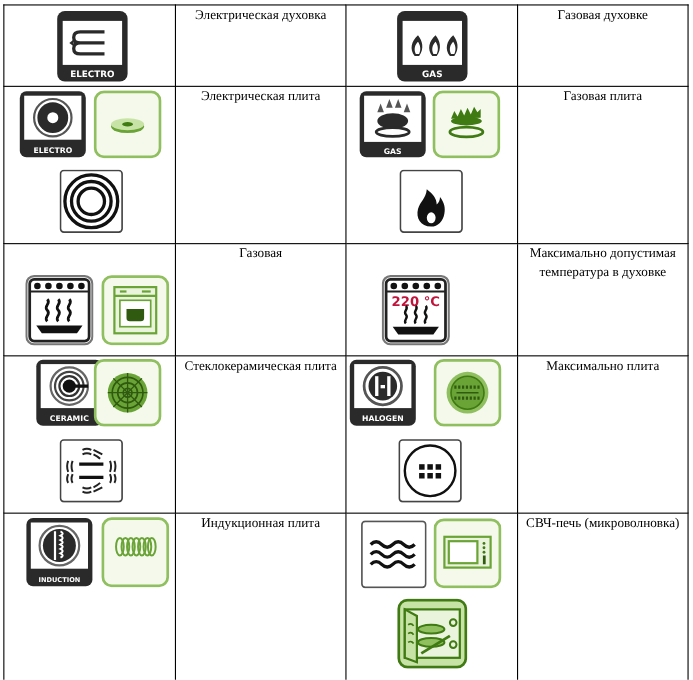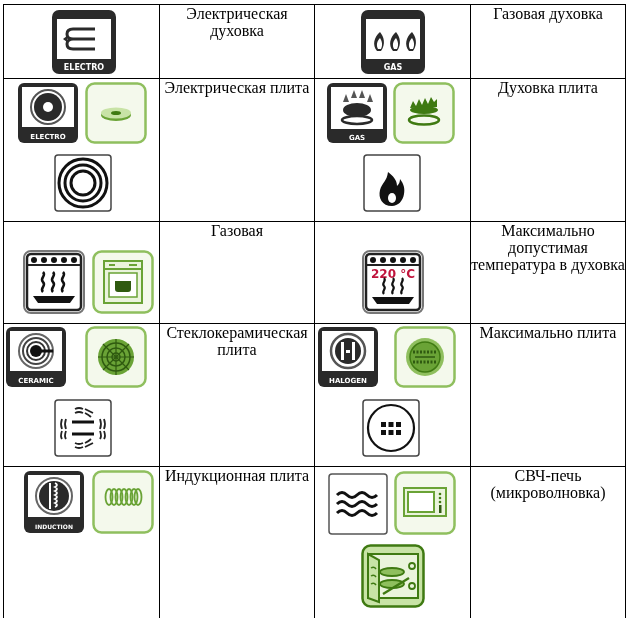--- a/index.html
+++ b/index.html
@@ -1,21 +1,21 @@
 <!DOCTYPE html>
 <html><head>
 <meta charset="utf-8">
 <style>
   html, body { margin: 0; padding: 0; background: #ffffff; }
   body { width: 630px; height: 618px; position: relative; overflow: hidden;
          font-family: "Liberation Serif", "DejaVu Serif", serif; color: #000; }
   table.grid { position: absolute; left: 3px; top: 4px; border-collapse: collapse; table-layout: fixed; }
   table.grid td { border: 1.5px solid #000; padding: 0; vertical-align: top; position: relative; }
   td.icons { width: 155px; }
-  td.label { width: 154px; font-size: 16px; line-height: 17px; text-align: center; padding-top: 2px; }
+  td.label { width: 154px; font-size: 12px; line-height: 17px; text-align: center; padding-top: 2px; }
   .iconwrap { position: absolute; text-align: center; }
   svg { display: block; }
 </style>
 </head>
 <body>
 
 <table class="grid">
 
   <tbody>
       <tr style="height:74px">
@@ -35,21 +35,21 @@
       <div class="iconwrap" style="left:45px;top:4px">
         <svg width="66" height="66" viewBox="0 0 66 66">
           <rect x="1" y="1" width="64" height="64" rx="7" fill="#2a2a2a"></rect>
           <rect x="6" y="10" width="54" height="40" fill="#fff"></rect>
           <path d="M17 42 c-5 -6 -3 -14 3 -19 c4 5 6 12 1 19 z M33 42 c-5 -6 -3 -14 3 -19 c4 5 6 12 1 19 z M49 42 c-5 -6 -3 -14 3 -19 c4 5 6 12 1 19 z" fill="#2a2a2a"></path>
           <path d="M18 40 c-2 -4 -1 -8 2 -11 c2 3 3 7 1 11z M34 40 c-2 -4 -1 -8 2 -11 c2 3 3 7 1 11z M50 40 c-2 -4 -1 -8 2 -11 c2 3 3 7 1 11z" fill="#fff"></path>
           <text x="33" y="61" font-size="8" font-weight="bold" fill="#fff" text-anchor="middle" font-family="DejaVu Sans, sans-serif">GAS</text>
         </svg>
       </div>
     </td>
-    <td class="label">Газовая духовка</td>
+    <td class="label">Газовая духовке</td>
   </tr>
 
   <tr style="height:143px">
     <td class="icons">
       <div class="iconwrap" style="left:13px;top:3px">
         <svg width="62" height="62" viewBox="0 0 62 62">
           <rect x="1" y="1" width="60" height="60" rx="6" fill="#2a2a2a"></rect>
           <rect x="5" y="5" width="52" height="40" fill="#fff"></rect>
           <circle cx="31" cy="25" r="17" fill="#fff" stroke="#555" stroke-width="2"></circle>
           <circle cx="31" cy="25" r="14" fill="#2a2a2a"></circle>
@@ -95,21 +95,21 @@
         </svg>
       </div>
       <div class="iconwrap" style="left:48px;top:75px">
         <svg width="58" height="58" viewBox="0 0 58 58">
           <rect x="1" y="1" width="56" height="56" rx="3" fill="#fff" stroke="#444" stroke-width="1.5"></rect>
           <path d="M29 52 c-10 0 -14 -8 -12 -16 c2 -7 7 -9 8 -18 c5 4 9 8 9 14 c2 -2 3 -4 3 -7 c4 5 5 10 4 15 c-1 7 -6 12 -12 12 z" fill="#111"></path>
           <ellipse cx="29" cy="44" rx="4" ry="5" fill="#fff"></ellipse>
         </svg>
       </div>
     </td>
-    <td class="label">Духовка плита</td>
+    <td class="label">Газовая плита</td>
   </tr>
 
   <tr style="height:102px">
     <td class="icons">
       <div class="iconwrap" style="left:19px;top:28px">
         <svg width="62" height="64" viewBox="0 0 62 64">
           <rect x="1" y="1" width="60" height="62" rx="7" fill="#fff" stroke="#777" stroke-width="2"></rect>
           <rect x="4" y="4" width="54" height="56" rx="4" fill="#fff" stroke="#222" stroke-width="2.5"></rect>
           <circle cx="11" cy="10" r="3" fill="#111"></circle>
               <circle cx="21" cy="10" r="3" fill="#111"></circle>
@@ -128,42 +128,42 @@
           <line x1="12" y1="19" x2="50" y2="19" stroke="#6aa336" stroke-width="2"></line>
           <rect x="17" y="14" width="6" height="2" fill="#6aa336"></rect>
               <rect x="37" y="14" width="8" height="2" fill="#6aa336"></rect>
           <rect x="17" y="23" width="28" height="24" fill="#fff" stroke="#6aa336" stroke-width="1.5"></rect>
           <path d="M23 31 H39 V39 q0 3 -3 3 H26 q-3 0 -3 -3 z" fill="#2f5a10"></path>
         </svg>
       </div>
     </td>
     <td class="label">Газовая</td>
     <td class="icons">
-      <div class="iconwrap" style="left:47px;top:28px">
+      <div class="iconwrap" style="left:32px;top:28px">
         <svg width="62" height="64" viewBox="0 0 62 64">
           <rect x="1" y="1" width="60" height="62" rx="7" fill="#fff" stroke="#777" stroke-width="2"></rect>
           <rect x="4" y="4" width="54" height="56" rx="4" fill="#fff" stroke="#222" stroke-width="2.5"></rect>
           <circle cx="11" cy="10" r="3" fill="#111"></circle>
               <circle cx="21" cy="10" r="3" fill="#111"></circle>
               <circle cx="31" cy="10" r="3" fill="#111"></circle>
               <circle cx="41" cy="10" r="3" fill="#111"></circle>
               <circle cx="51" cy="10" r="3" fill="#111"></circle>
           <line x1="4" y1="15" x2="58" y2="15" stroke="#222" stroke-width="2"></line>
           <text x="31" y="28" font-size="12" font-weight="bold" fill="#c0143c" text-anchor="middle" font-family="DejaVu Sans, sans-serif">220 °C</text>
           <path d="M22 44 c-3 -3 3 -5 0 -8 c-3 -3 3 -5 0 -8 M31 44 c-3 -3 3 -5 0 -8 c-3 -3 3 -5 0 -8 M40 44 c-3 -3 3 -5 0 -8 c-3 -3 3 -5 0 -8" fill="none" stroke="#111" stroke-width="2.2"></path>
           <path d="M10 47 H52 l-5 7 H15 z" fill="#111"></path>
         </svg>
       </div>
     </td>
-    <td class="label">Максимально допустимая температура в духовка</td>
+    <td class="label">Максимально допустимая температура в духовке</td>
   </tr>
 
   <tr style="height:143px">
     <td class="icons">
-      <div class="iconwrap" style="left:1px;top:2px">
+      <div class="iconwrap" style="left:28px;top:2px">
         <svg width="62" height="62" viewBox="0 0 62 62">
           <rect x="1" y="1" width="60" height="60" rx="6" fill="#2a2a2a"></rect>
           <rect x="5" y="5" width="52" height="40" fill="#fff"></rect>
           <circle cx="31" cy="25" r="17" fill="none" stroke="#666" stroke-width="2"></circle>
           <circle cx="31" cy="25" r="13" fill="none" stroke="#444" stroke-width="2"></circle>
           <circle cx="31" cy="25" r="9" fill="none" stroke="#333" stroke-width="2"></circle>
           <circle cx="31" cy="25" r="6" fill="#111"></circle>
           <line x1="31" y1="25" x2="48" y2="25" stroke="#111" stroke-width="3"></line>
           <text x="31" y="57" font-size="7" font-weight="bold" fill="#fff" text-anchor="middle" font-family="DejaVu Sans, sans-serif">CERAMIC</text>
         </svg>

